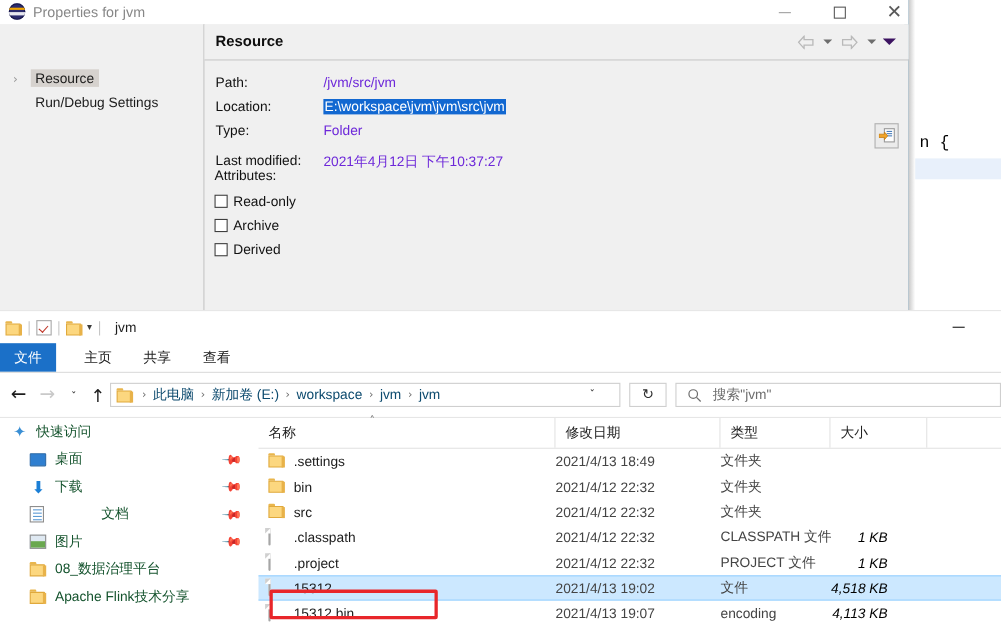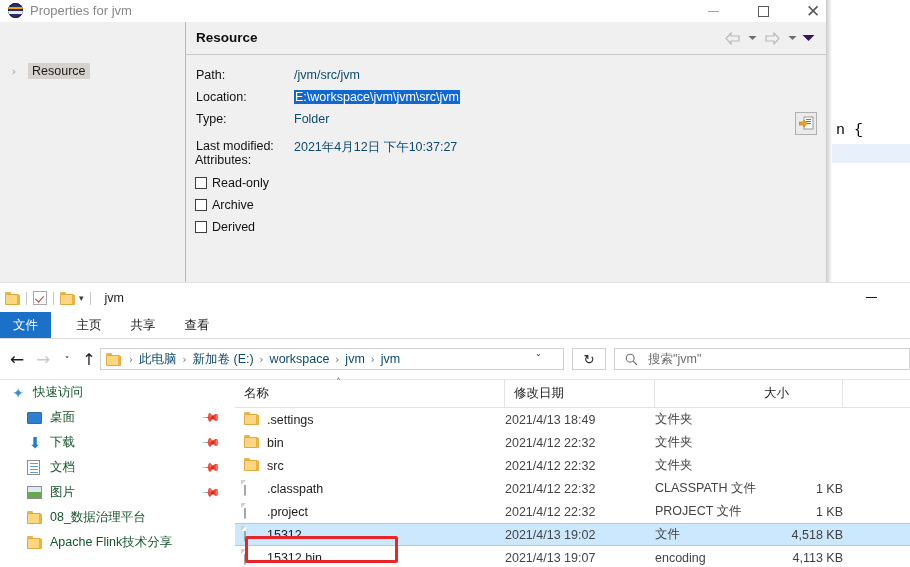--- a/index.html
+++ b/index.html
@@ -60,21 +60,21 @@
   .res-title{position:absolute;left:10px;top:8px;font-size:13.5px;font-weight:bold;color:#0e0e0e;}
   .navbtns{position:absolute;right:10px;top:7px;display:flex;align-items:center;gap:0px;}
   .navbtn{width:24px;height:18px;display:flex;align-items:center;justify-content:center;}
   .navbtn svg{display:block;}
   .navcar{width:16px;height:18px;display:flex;align-items:center;justify-content:center;}
   .hline{position:absolute;left:0;top:32px;width:640px;height:1px;background:#c8c8c8;}
 
   .fields{position:absolute;left:10px;top:44px;width:620px;}
   .frow{position:relative;height:22px;}
   .flab{position:absolute;left:0;top:2px;font-size:12.5px;color:#111;}
-  .fval{position:absolute;left:98px;top:2px;font-size:12.5px;color:#0c4a6e;white-space:nowrap;}
+  .fval{position:absolute;left:98px;top:2px;font-size:12.5px;color:#6d28d9;white-space:nowrap;}
   .fval.sel{background:#1268d1;color:#fff;padding:0 1px;}
   .frow.lastmod .fval{left:98px;}
   .browse-btn{position:absolute;left:795px;top:112px;width:22px;height:23px;background:#ebebeb;
      border:1px solid #b0b0b0;box-sizing:border-box;display:flex;align-items:center;justify-content:center;}
 
   .attrs{position:absolute;left:195px;top:175px;}
   .attr-title{font-size:12.5px;color:#111;margin-bottom:5px;}
   .cbrow{display:flex;align-items:center;height:22px;}
   .cbox{width:12px;height:12px;border:1px solid #3f3f3f;background:#fff;box-sizing:border-box;margin-right:5px;}
   .cblab{font-size:12.5px;color:#111;}
@@ -156,21 +156,21 @@
   .fl-hline{position:absolute;left:0;top:27px;width:675px;height:1px;background:#e3e3e3;}
   .fl-rows{position:absolute;left:0;top:28px;width:675px;}
   .frow2{position:relative;height:23px;display:flex;align-items:center;}
   .frow2.selected{background:#cce8ff;border-top:1px solid #99d1ff;border-bottom:1px solid #99d1ff;
      box-sizing:border-box;}
   .c-name{position:absolute;left:0;display:flex;align-items:center;}
   .c-name .ico{width:16px;height:16px;margin-left:9px;margin-right:7px;position:relative;}
   .c-name .nm{font-size:12.5px;color:#1c1c1c;}
   .c-date{position:absolute;left:270px;font-size:12.5px;color:#444;}
   .c-type{position:absolute;left:420px;font-size:12.5px;color:#444;}
-  .c-size{position:absolute;left:528px;width:80px;text-align:right;font-size:12.5px;color:#404040;}
+  .c-size{position:absolute;left:492px;width:80px;text-align:right;font-size:12.5px;color:#000000;font-style:italic;}
   .file-ico{width:13px;height:16px;background:#fff;border:1px solid #a6a6a6;box-sizing:border-box;
      position:relative;border-radius:1px;}
   .file-ico:after{content:"";position:absolute;right:-1px;top:-1px;border-width:0 0 5px 5px;
      border-style:solid;border-color:transparent transparent #fff #d0d0d0;}
   .redbox{position:absolute;left:245px;top:536px;width:153px;height:27px;
      border:3px solid #e8262a;box-sizing:border-box;border-radius:2px;}
 </style>
 </head>
 <body>
 
@@ -202,20 +202,24 @@
             <span class="close-x">✕</span>
           </div>
       </div>
     </div>
 
     <div class="dlg-left">
       <div class="tree">
         <div class="tree-row">
           <span class="tw">›</span>
           <span class="tree-lbl sel">Resource</span>
+        </div>
+        <div class="tree-row child">
+          <span class="tw"></span>
+          <span class="tree-lbl">Run/Debug Settings</span>
         </div>
       </div>
     </div>
     <div class="dlg-divider"></div>
 
     <div class="dlg-right">
       <div class="res-header">
         <div class="res-title">Resource</div>
         <div class="navbtns">
           <div class="navbtn">
@@ -378,21 +382,21 @@
         <span class="ni-lab">桌面</span>
         <span class="pin">📌</span>
       </div>
       <div class="navitem" style="padding-left:27px;">
         <span class="ni-ico" style="display:flex;align-items:center;justify-content:center;">
             <span class="dl-ico">⬇</span>
           </span>
         <span class="ni-lab">下载</span>
         <span class="pin">📌</span>
       </div>
-      <div class="navitem" style="padding-left:27px;">
+      <div class="navitem" style="padding-left:27px;gap:42px;">
         <span class="ni-ico" style="display:flex;align-items:center;">
             <span class="doc-ico"></span>
           </span>
         <span class="ni-lab">文档</span>
         <span class="pin">📌</span>
       </div>
       <div class="navitem" style="padding-left:27px;">
         <span class="ni-ico" style="display:flex;align-items:center;">
             <span class="pic-ico"></span>
           </span>
@@ -423,20 +427,23 @@
 
     <div class="filelist">
       <div class="fl-header">
         <div class="fl-hcell" style="left:0;width:270px;">
           <span>名称</span>
           <span class="sortcaret">˄</span>
         </div>
         <div class="fl-hcell" style="left:270px;width:150px;">
           <span>修改日期</span>
         </div>
+        <div class="fl-hcell" style="left:420px;width:100px;">
+          <span>类型</span>
+        </div>
         <div class="fl-hcell" style="left:520px;width:88px;">
           <span>大小</span>
         </div>
         <div class="fl-hline"></div>
       </div>
 
       <div class="fl-rows">
         <div class="frow2">
           <span class="c-name">
             <span class="ico"><span class="folder-ico"><span class="tab"></span><span class="body"></span><span class="side"></span></span></span>

